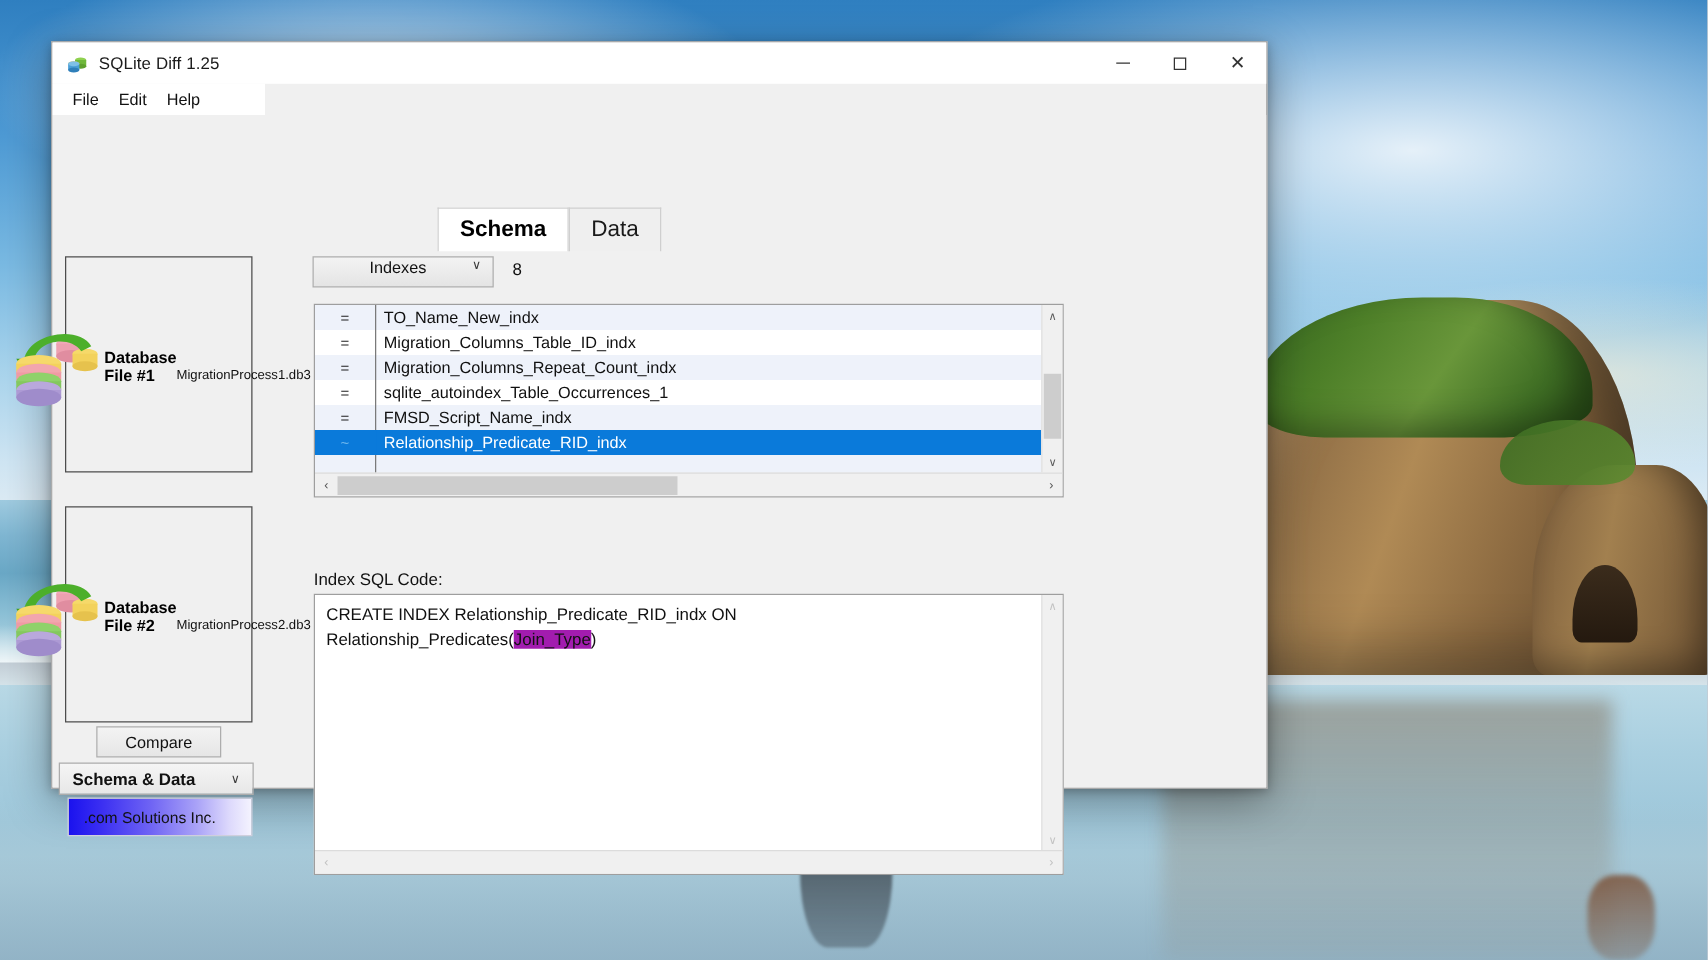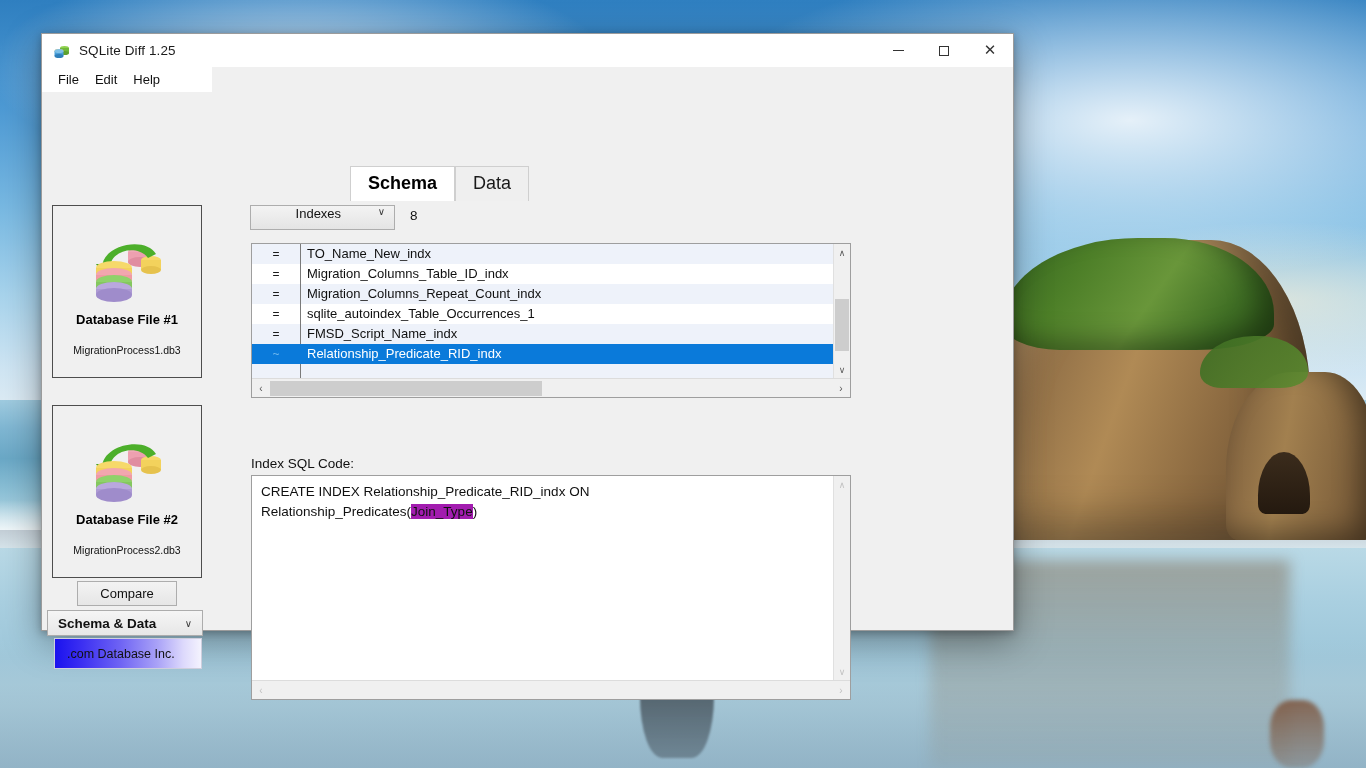--- a/index.html
+++ b/index.html
@@ -130,22 +130,22 @@
   .tabstrip { position:absolute; left:308px; top:74px; display:flex; align-items:flex-end; }
   .tab {
     font-size:18px; padding:6px 17px 7px; border:1px solid #cfcfcf; border-bottom:none;
     background:#efefef; color:#1a1a1a; cursor:default;
   }
   .tab.active { background:#ffffff; border-color:#cfcfcf; color:#000; font-weight:bold; }
 
   
   .dbcard {
     position:absolute; width:150px; height:173px; background:#f0f0f0;
-    border:1px solid #4d4d4d; display:flex; flex-direction:column;
-    align-items:center; justify-content:center;text-align:right;
+    border:1px solid #4d4d4d; display:flex; flex-direction:row;
+    align-items:center; justify-content:center;
   }
   #db-card-1 { left:10px; top:113px; }
   #db-card-2 { left:10px; top:313px; }
   .dbicon { width:78px; height:78px; position:relative; margin-bottom:4px; }
   .dbcard-title { font-size:13px; font-weight:bold; color:#000; margin-top:2px; }
   .dbcard-file { font-size:10.5px; color:#111; margin-top:17px; }
 
   .compare-btn {
     position:absolute; left:35px; top:489px; width:100px; height:25px;
     background:linear-gradient(180deg,#f3f3f3,#e6e6e6);
@@ -339,21 +339,21 @@
     </div>
 
     <div class="compare-btn">Compare</div>
 
     <div class="mode-combo">
       <span class="ctext">Schema &amp; Data</span>
       <span class="carrow">∨</span>
     </div>
 
     <div class="brand-banner">
-      <span>.com Database Inc.</span>
+      <span>.com Solutions Inc.</span>
     </div>
 
     <div class="type-combo">
       <span class="ctext">Indexes</span>
       <span class="carrow">∨</span>
     </div>
     <div class="obj-count">8</div>
 
     <div class="listbox">
       <div class="list-rows" id="list-rows">

